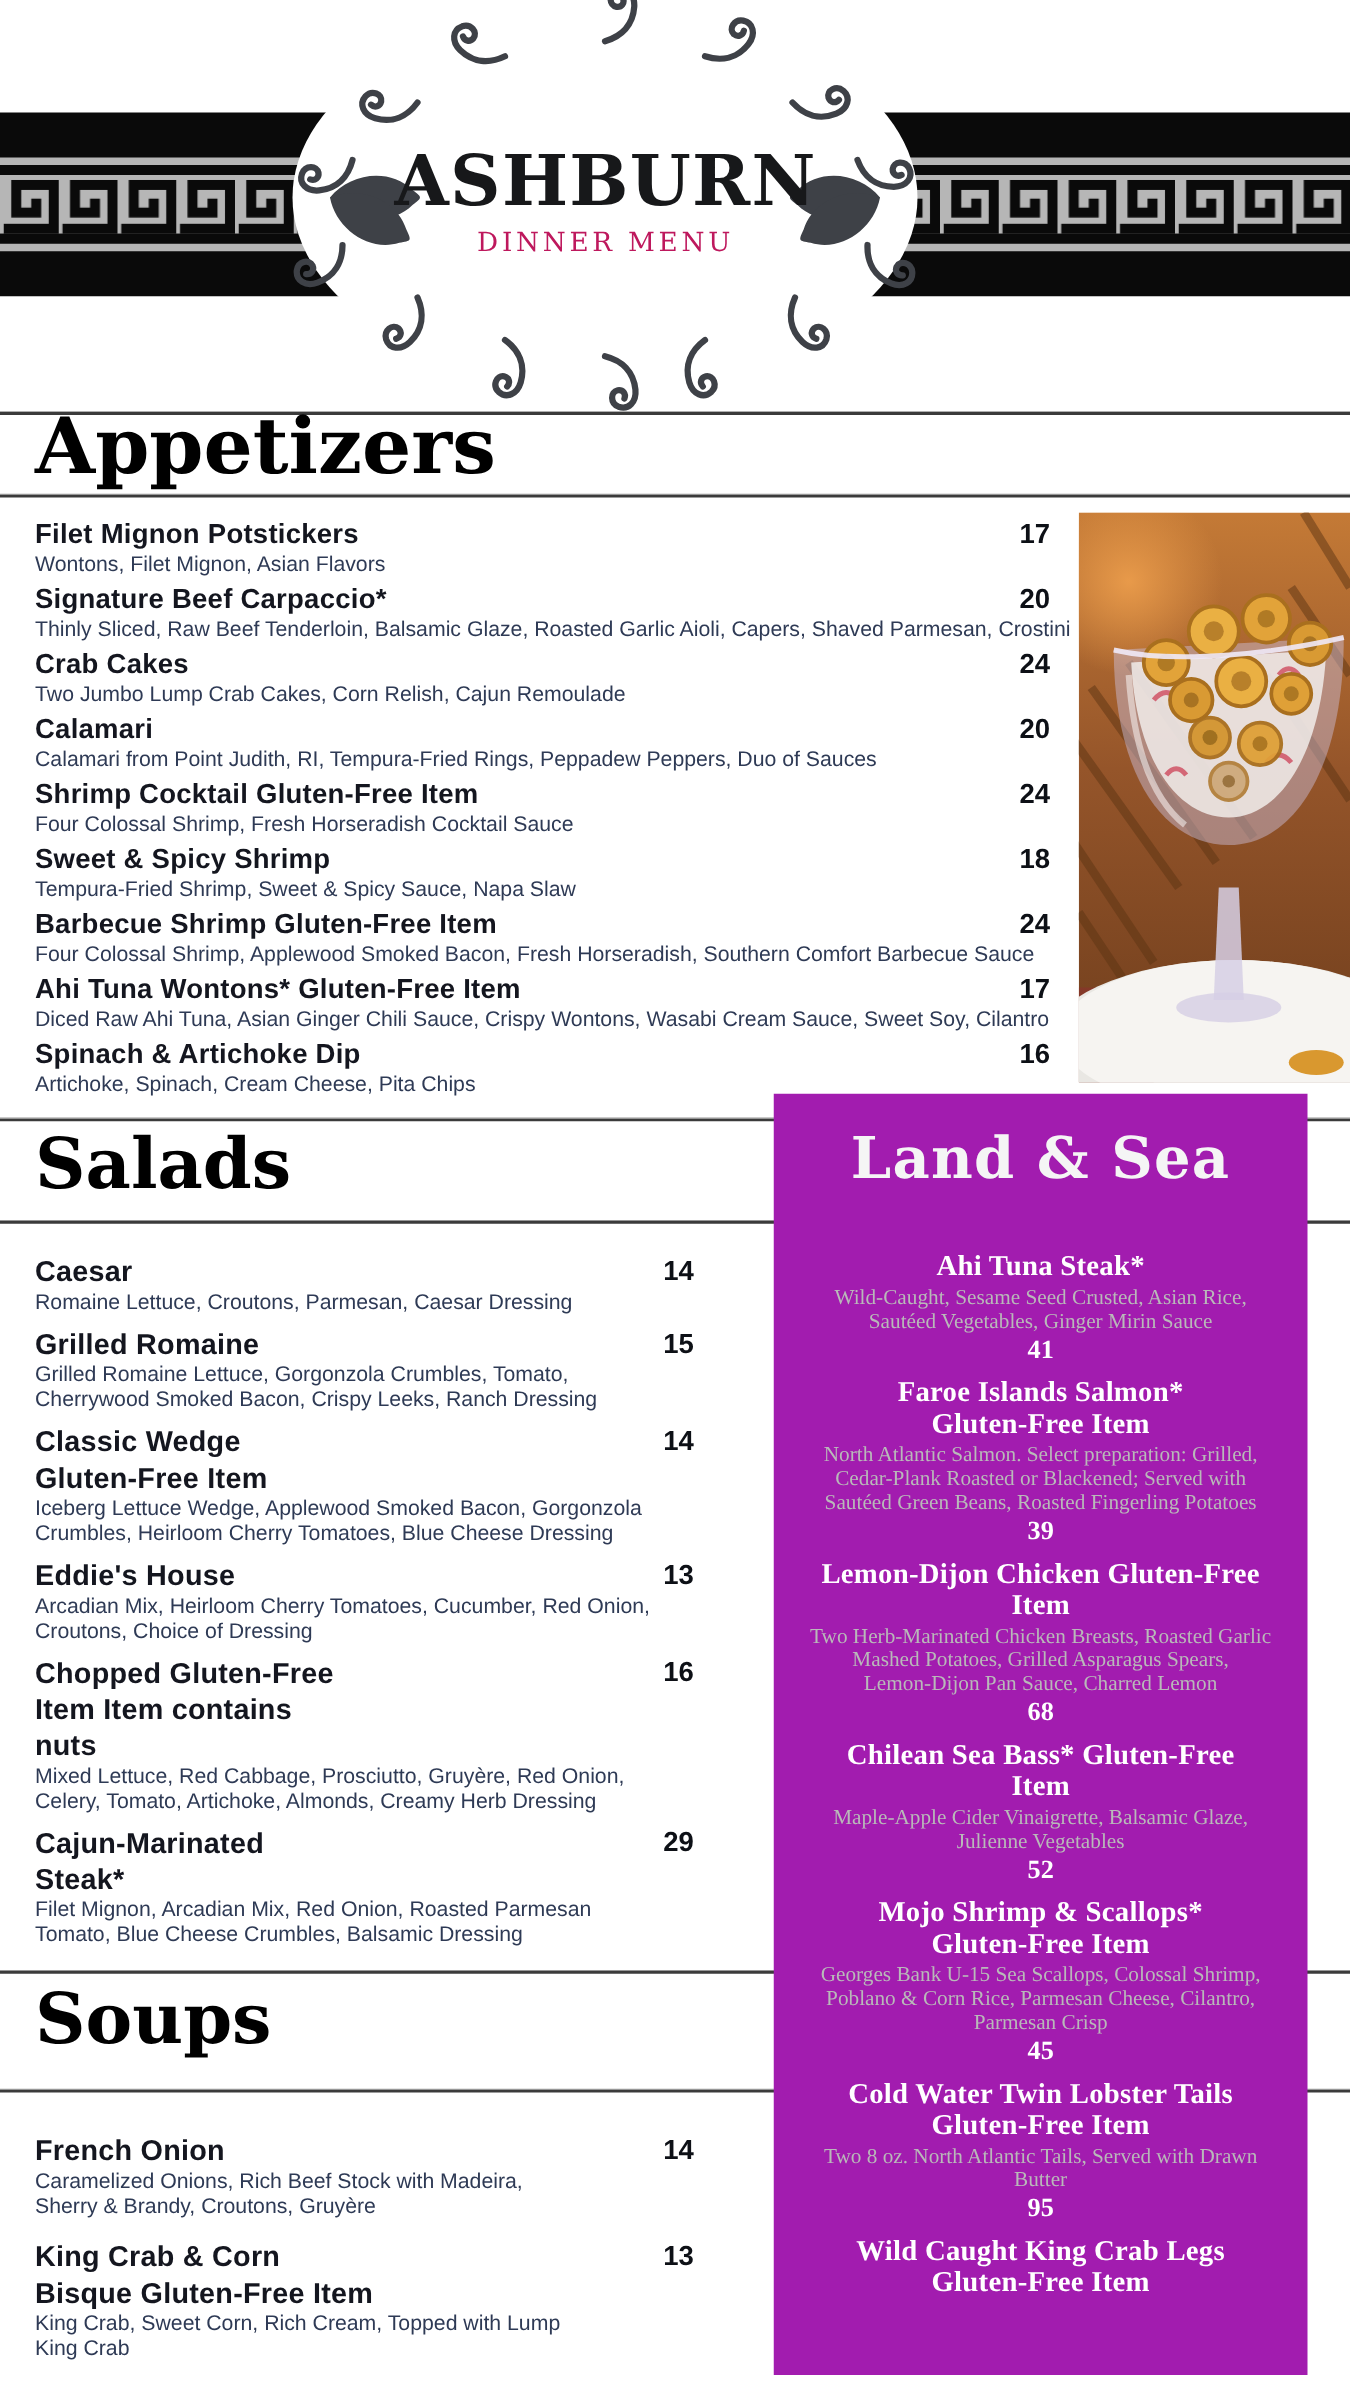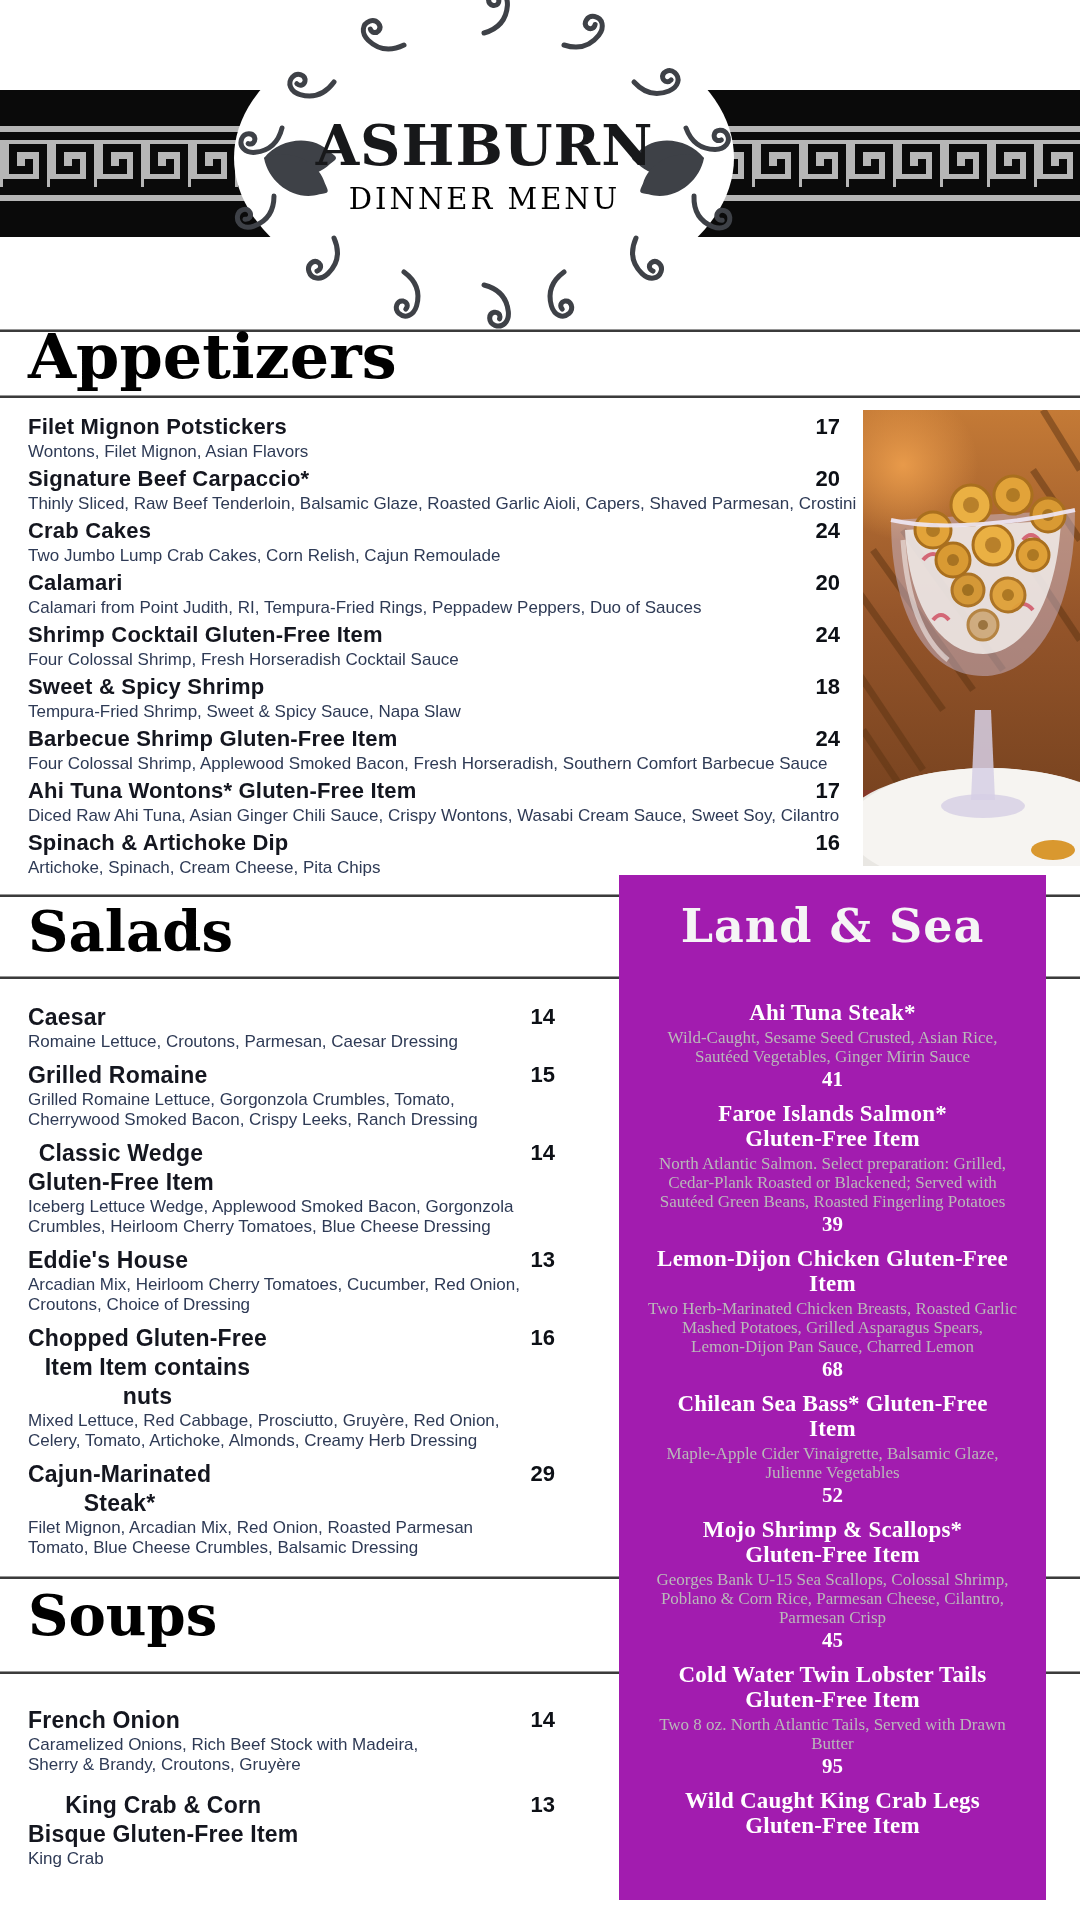--- a/index.html
+++ b/index.html
@@ -11,40 +11,40 @@
   .band-inner{position:absolute;left:0;top:36px;width:100%;}
   .key-line{height:6px;background:#b6b6b6;}
   .key-gap{height:8px;background:#0a0a0a;}
   .key-strip{height:47px;}
 
   .ornament{position:absolute;left:212px;top:0;width:545px;height:330px;z-index:2;}
   .title-block{position:absolute;left:212px;top:0;width:545px;z-index:3;text-align:center;}
   .restaurant{position:absolute;left:0;top:112px;width:100%;
       font-family:"DejaVu Serif",serif;font-weight:700;font-size:56px;letter-spacing:1px;color:#17181a;}
   .subtitle{position:absolute;left:0;top:182px;width:100%;
-      font-family:"DejaVu Serif",serif;font-weight:400;font-size:29px;letter-spacing:3px;color:#000000;}
+      font-family:"DejaVu Serif",serif;font-weight:400;font-size:21px;letter-spacing:3px;color:#be185d;}
 
   
   .rule{position:absolute;left:0;width:1080px;height:3px;z-index:1;
         background:linear-gradient(to bottom,#969696 0 1px,#3b3b3b 1px 3px);}
   .sec-heading{position:absolute;left:28px;z-index:3;font-family:"DejaVu Serif",serif;
         font-weight:700;color:#000000;line-height:1.05;}
   #h-appetizers{top:324px;font-size:62px;}
   #h-salads{top:902px;font-size:56px;}
   #h-soups{top:1586px;font-size:56px;}
 
   
   .sec-list{position:absolute;left:28px;z-index:3;}
   #appetizers-list{top:413px;width:812px;}
   #salads-list{top:1003px;width:527px;}
   #soups-list{top:1706px;width:527px;}
   .mi{margin-bottom:2px;}
   #salads-list .mi{margin-bottom:9px;}
   #soups-list .mi{margin-bottom:16px;}
-  .mi-head{display:flex;justify-content:space-between;align-items:flex-start;text-align:center;}
+  .mi-head{display:flex;justify-content:space-between;align-items:flex-start;}
   .mi-name{font-weight:700;font-size:22px;line-height:28px;color:#14161f;letter-spacing:.2px;}
   #salads-list .mi-name,#soups-list .mi-name{font-size:23px;line-height:29px;}
   .mi-price{font-weight:700;font-size:22px;line-height:28px;color:#0d1016;}
   .mi-desc{font-size:17px;line-height:22px;color:#2e3a55;}
   #salads-list .mi-desc,#soups-list .mi-desc{line-height:20px;}
   .line{white-space:nowrap;}
 
   
   .panel{position:absolute;left:619px;top:875px;width:427px;height:1025px;background:#a21caf;z-index:4;
          box-sizing:border-box;padding:26px 26px 0 26px;text-align:center;}
@@ -323,20 +323,21 @@
       </div>
       <div class="mi">
         <div class="mi-head">
           <div class="mi-name">
             <div class="line">King Crab &amp; Corn</div>
             <div class="line">Bisque Gluten-Free Item</div>
           </div>
           <div class="mi-price">13</div>
         </div>
         <div class="mi-desc">
+          <div class="line">King Crab, Sweet Corn, Rich Cream, Topped with Lump</div>
           <div class="line">King Crab</div>
         </div>
       </div>
     </div>
 
   <svg class="photo" viewBox="0 0 217 456">
     <defs>
       <linearGradient id="bg" x1="0" y1="0" x2="0" y2="1">
         <stop offset="0" stop-color="#c47a36"></stop>
         <stop offset="0.45" stop-color="#95552a"></stop>

